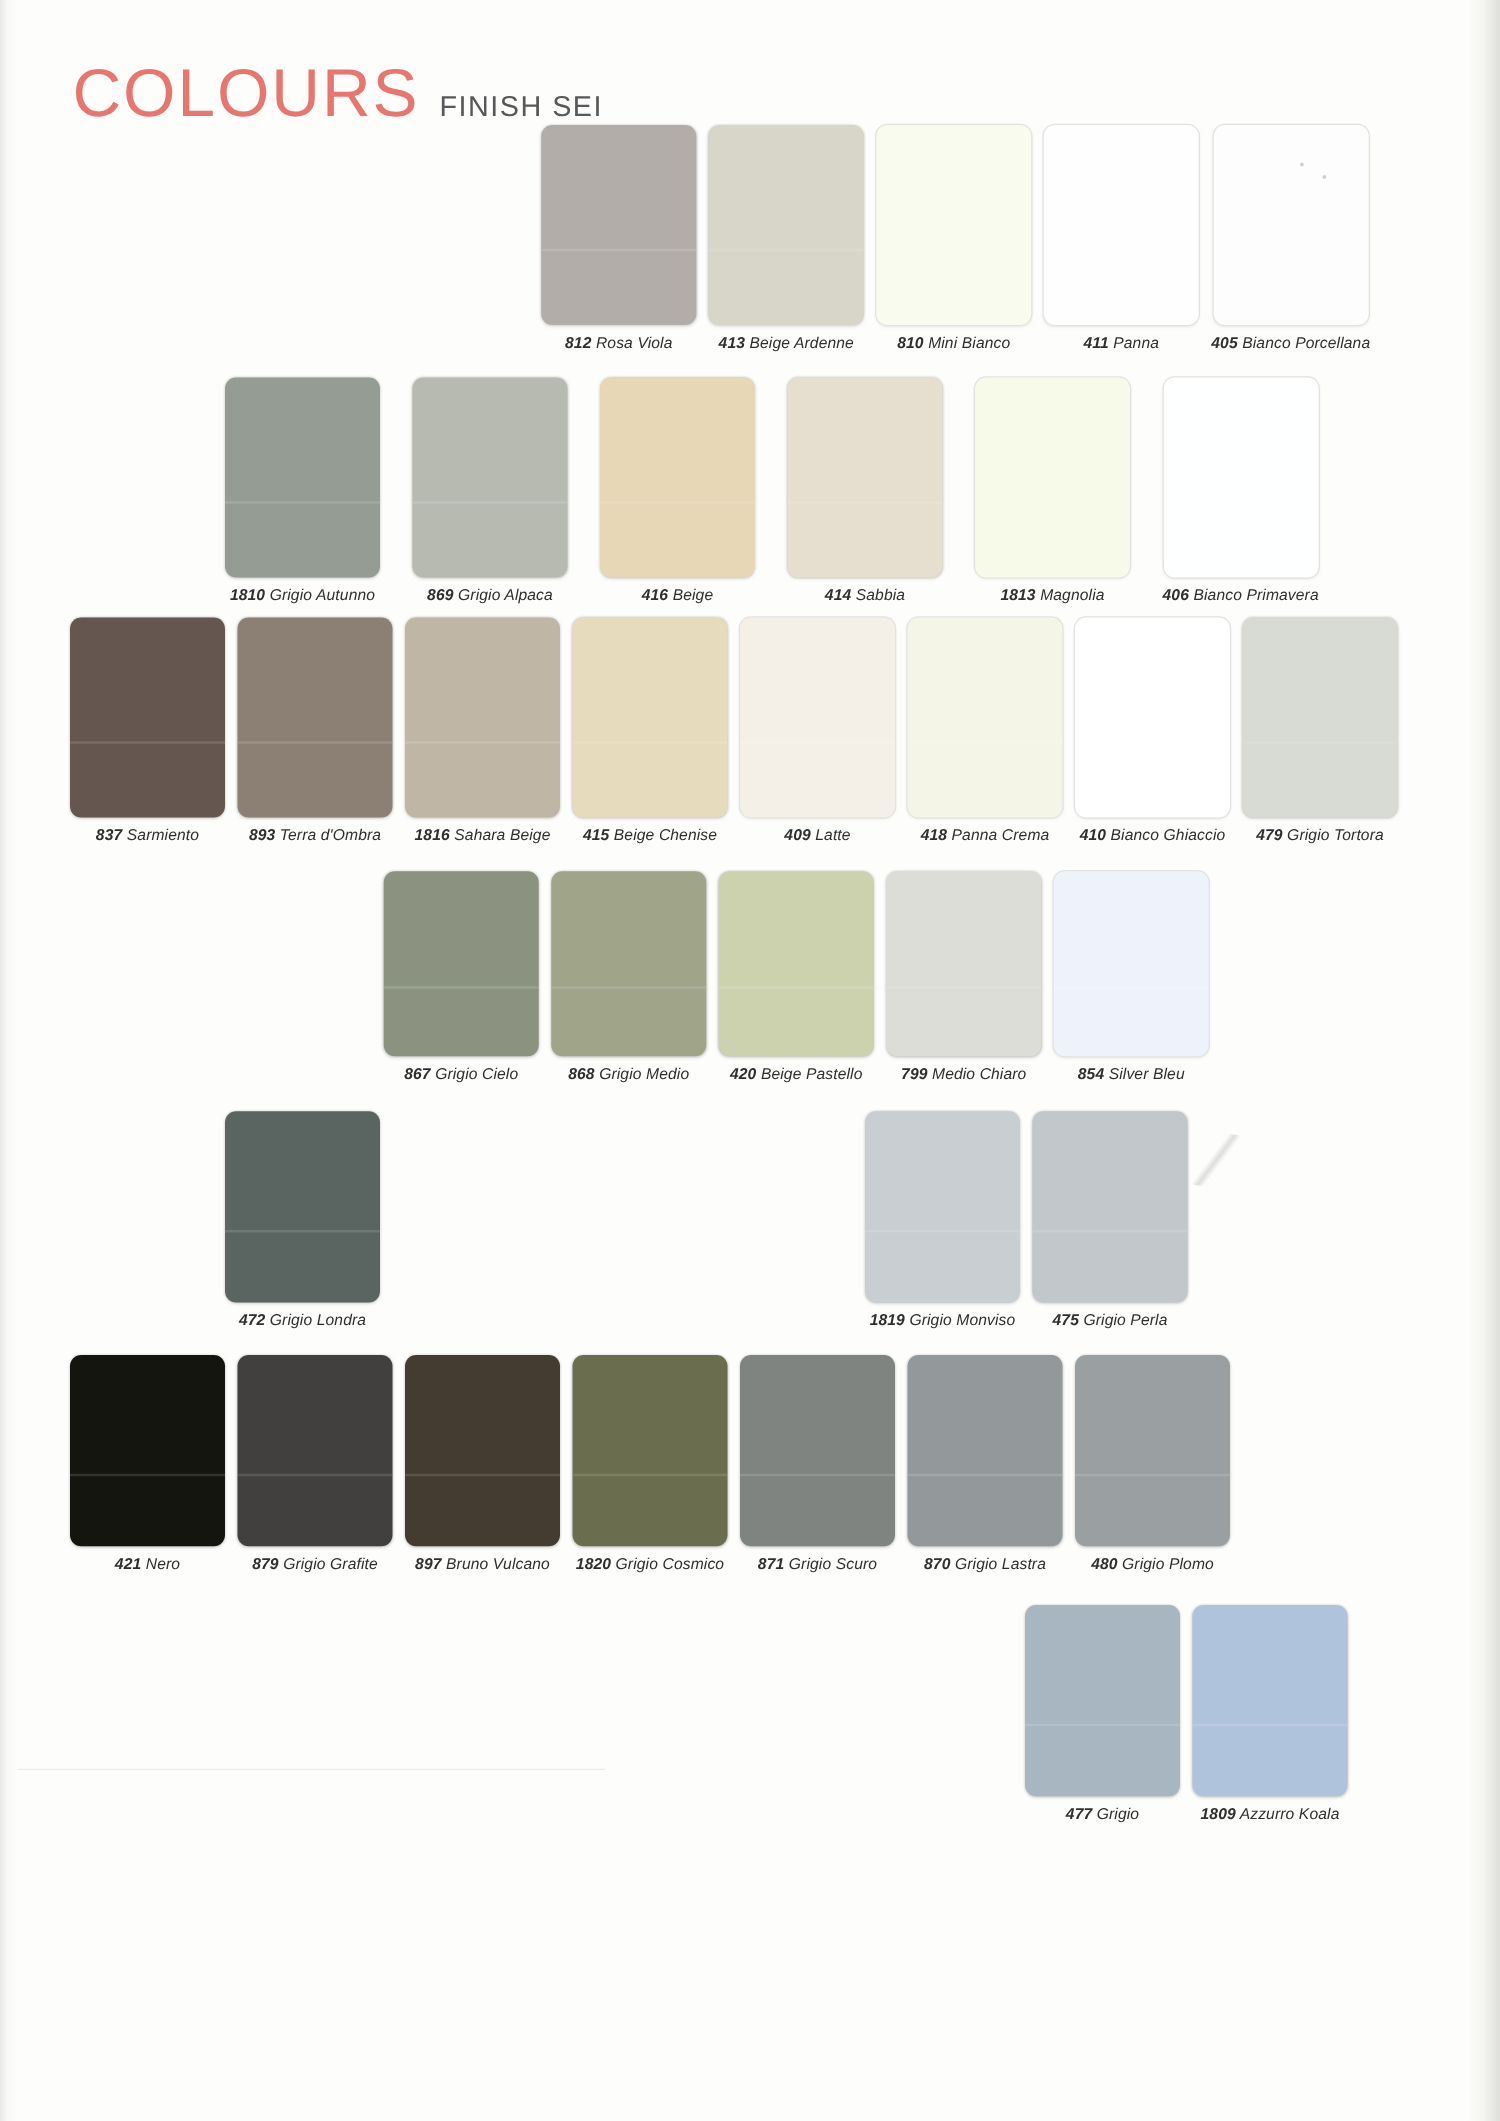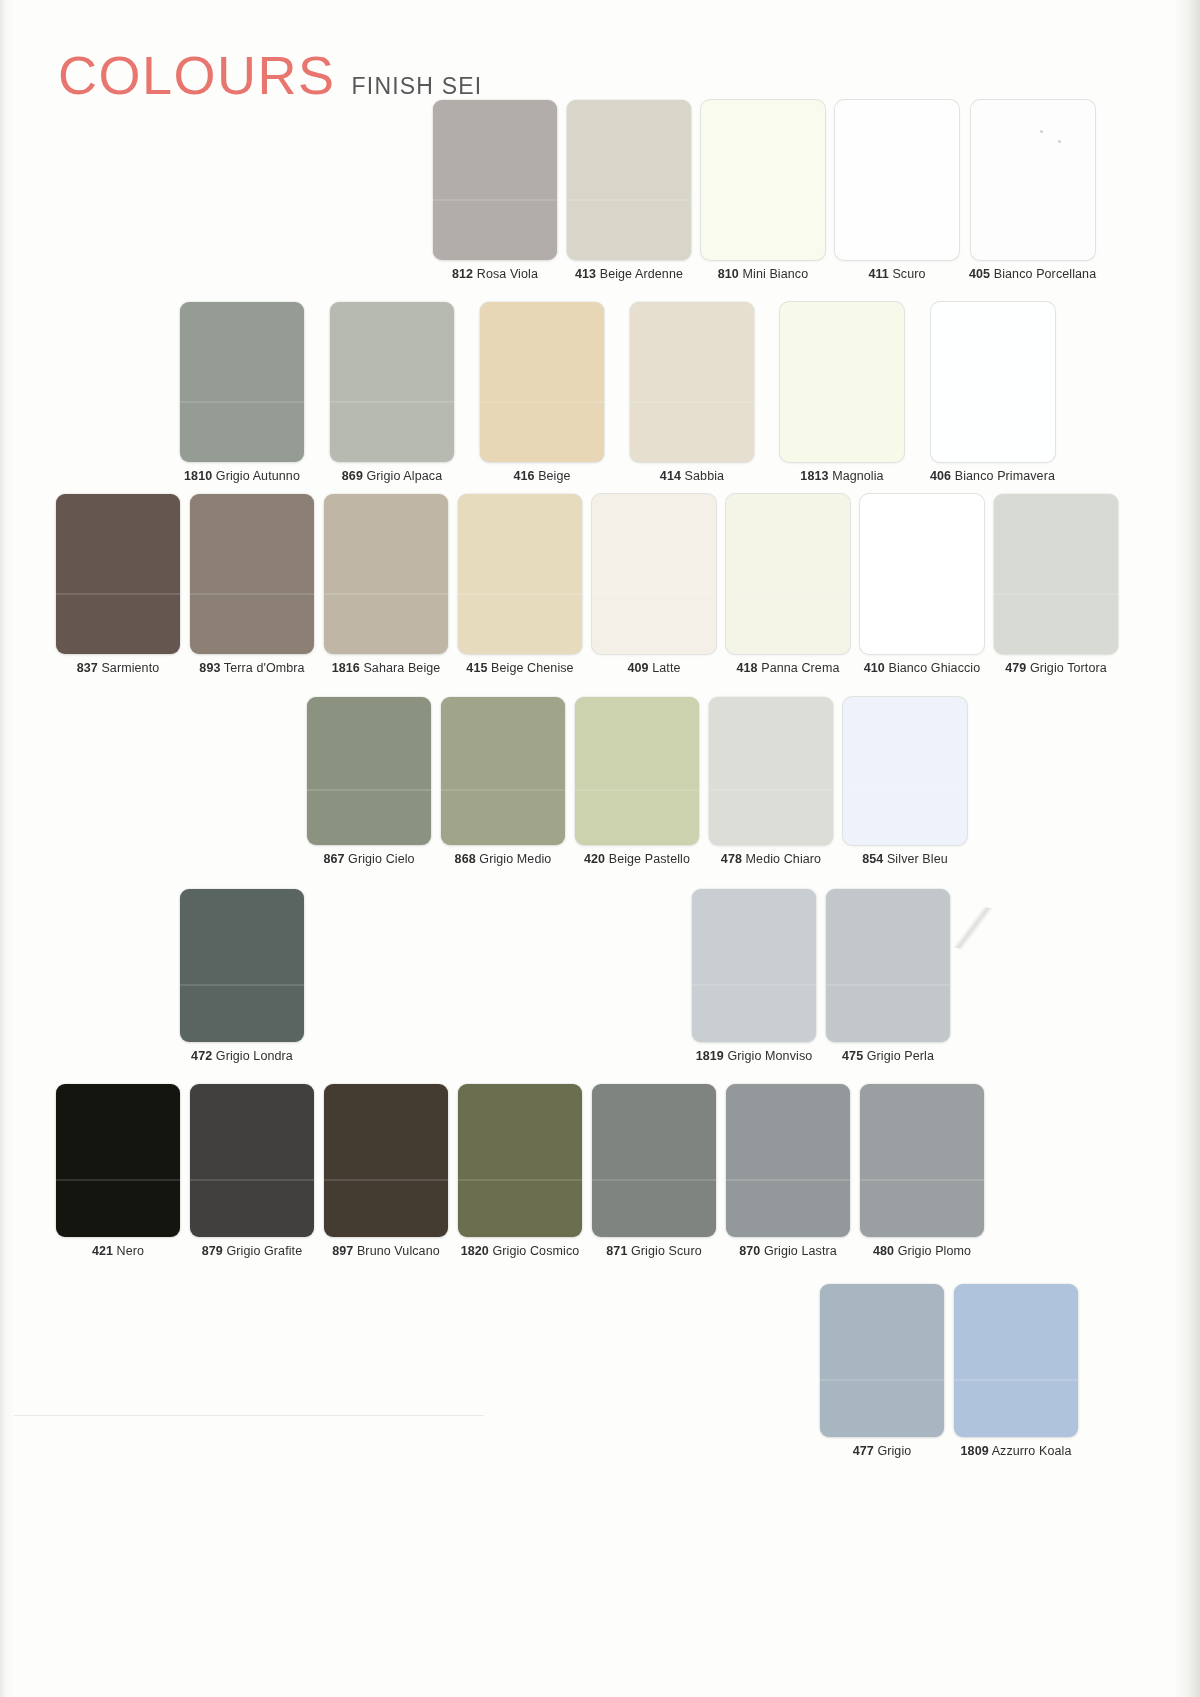--- a/index.html
+++ b/index.html
@@ -64,20 +64,21 @@
     font-weight: 400;
     margin-left: 16px;
     line-height: 1;
   }
 
   
   .row {
     position: absolute;
     display: flex;
     align-items: flex-start;
+    font-style: italic;
   }
   .swatch-cell {
     position: relative;
     display: flex;
     flex-direction: column;
     align-items: center;
   }
   .chip {
     border-radius: 9px;
     box-shadow: 0 0 2px rgba(0,0,0,0.16), 0 1px 3px rgba(0,0,0,0.10);
@@ -156,21 +157,21 @@
         <div class="swatch-cell">
           <div class="chip" title="Beige Ardenne" style="width: 124px; height: 160px; background: rgb(215, 214, 201);"></div>
           <div class="label"><span class="code">413</span> <span class="nm">Beige Ardenne</span></div>
         </div>
         <div class="swatch-cell">
           <div class="chip outline" title="Mini Bianco" style="width: 124px; height: 160px; background: rgb(249, 251, 238);"></div>
           <div class="label"><span class="code">810</span> <span class="nm">Mini Bianco</span></div>
         </div>
         <div class="swatch-cell">
           <div class="chip outline" title="Bianco" style="width: 124px; height: 160px; background: rgb(254, 254, 254);"></div>
-          <div class="label"><span class="code">411</span> <span class="nm">Scuro</span></div>
+          <div class="label"><span class="code">411</span> <span class="nm">Panna</span></div>
         </div>
         <div class="swatch-cell">
           <div class="chip outline" title="Bianco Porcellana" style="width: 124px; height: 160px; background: rgb(253, 253, 253);"></div>
           <div class="label"><span class="code">405</span> <span class="nm">Bianco Porcellana</span></div>
         </div>
       </div>
       <div class="row" style="left: 180px; top: 302px; gap: 26px;">
         <div class="swatch-cell">
           <div class="chip" title="Grigio Autunno" style="width: 124px; height: 160px; background: rgb(148, 156, 147);"></div>
           <div class="label"><span class="code">1810</span> <span class="nm">Grigio Autunno</span></div>
@@ -238,21 +239,21 @@
         <div class="swatch-cell">
           <div class="chip" title="Grigio Medio" style="width: 124px; height: 148px; background: rgb(160, 164, 137);"></div>
           <div class="label"><span class="code">868</span> <span class="nm">Grigio Medio</span></div>
         </div>
         <div class="swatch-cell">
           <div class="chip" title="Beige Pastello" style="width: 124px; height: 148px; background: rgb(204, 209, 174);"></div>
           <div class="label"><span class="code">420</span> <span class="nm">Beige Pastello</span></div>
         </div>
         <div class="swatch-cell">
           <div class="chip" title="Grigio Chiaro" style="width: 124px; height: 148px; background: rgb(220, 221, 215);"></div>
-          <div class="label"><span class="code">478</span> <span class="nm">Medio Chiaro</span></div>
+          <div class="label"><span class="code">799</span> <span class="nm">Medio Chiaro</span></div>
         </div>
         <div class="swatch-cell">
           <div class="chip outline" title="Silver Bleu" style="width: 124px; height: 148px; background: rgb(238, 242, 251);"></div>
           <div class="label"><span class="code">854</span> <span class="nm">Silver Bleu</span></div>
         </div>
       </div>
       <div class="row" style="left: 180px; top: 889px; gap: 10px; text-align: right;">
         <div class="swatch-cell">
           <div class="chip" title="Grigio Londra" style="width: 124px; height: 153px; background: rgb(90, 101, 98);"></div>
           <div class="label"><span class="code">472</span> <span class="nm">Grigio Londra</span></div>

